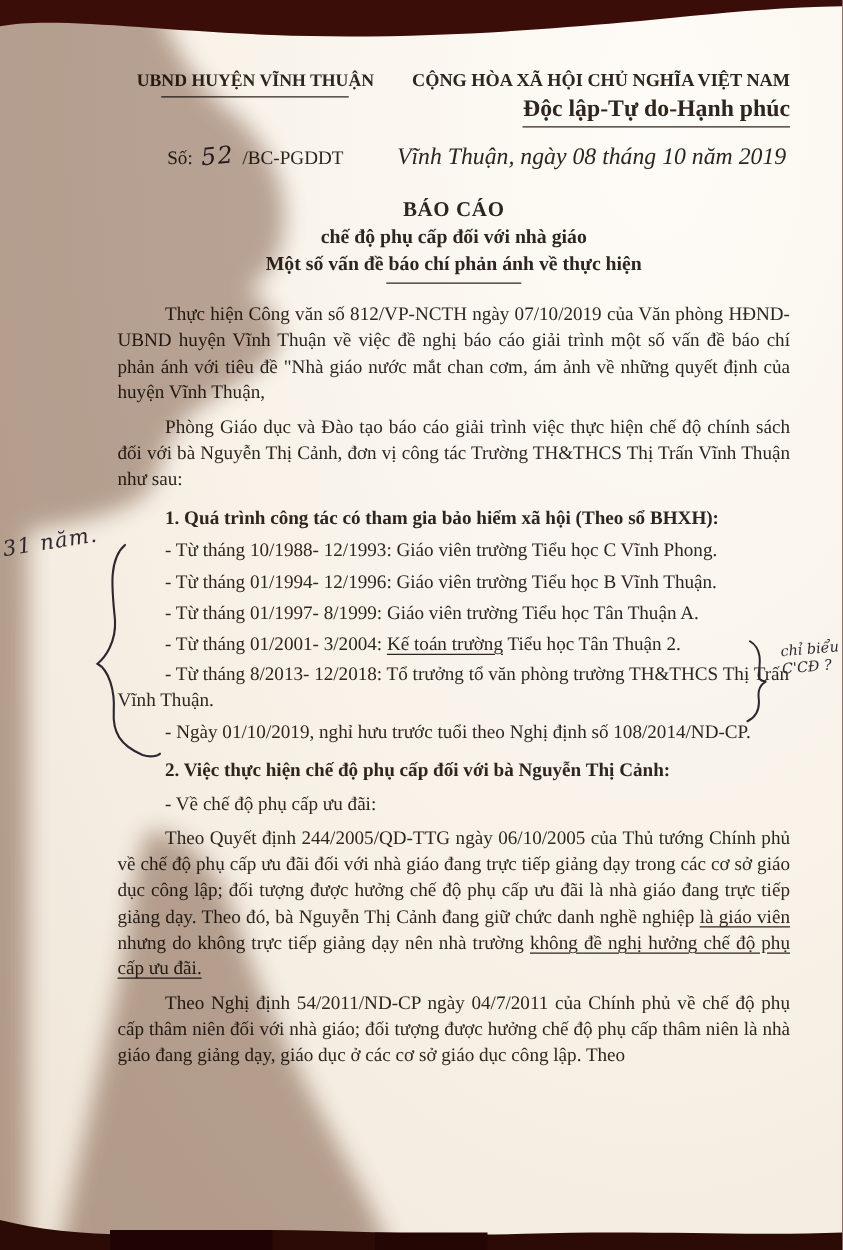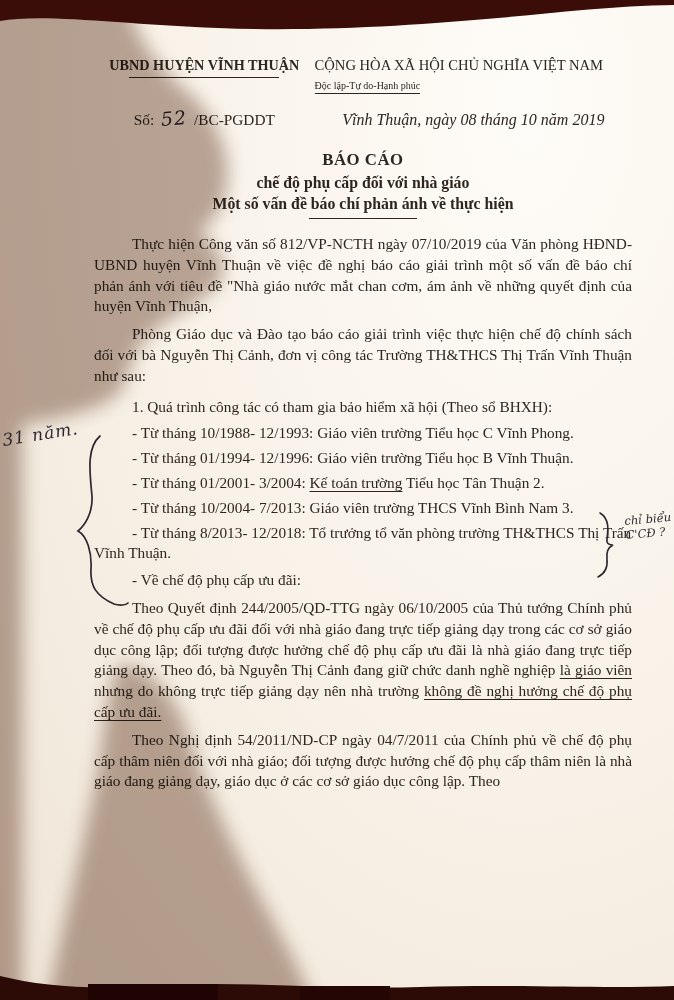--- a/index.html
+++ b/index.html
@@ -19,36 +19,36 @@
   
   .shadow-overlay{position:absolute;left:0;top:0;z-index:4;mix-blend-mode:multiply;pointer-events:none;}
   
   .doc{
     position:absolute;left:16px;top:0;width:674px;height:884px;z-index:2;
     box-sizing:border-box;padding:56px 58px 0 78px;
     color:#2e261e;font-size:15.3px;line-height:1.36;
   }
   .hdr{display:flex;width:100%;}
   .hdr-left{width:41%;text-align:center;font-weight:bold;font-size:14.2px;line-height:1.32;}
-  .hdr-right{width:59%;text-align:left;font-weight:normal;font-size:14.6px;line-height:1.32;}
+  .hdr-right{width:59%;text-align:right;font-weight:bold;font-size:14.6px;line-height:1.32;}
   .rule-under{display:block;height:0;border-bottom:1.5px solid #2e261e;margin:2px auto 0;}
   .rule-left{width:150px;}
-  .motto{display:inline-block;border-bottom:1.5px solid #2e261e;padding-bottom:1px;font-size:10px;}
+  .motto{display:inline-block;border-bottom:1.5px solid #2e261e;padding-bottom:1px;font-size:19px;}
   .so-row{display:flex;margin-top:11px;align-items:baseline;}
   .so-left{width:41%;text-align:center;font-size:15.3px;}
-  .so-right{width:59%;text-align:center;font-style:italic;font-size:16px;}
+  .so-right{width:59%;text-align:center;font-style:italic;font-size:19px;}
   .hand{font-family:"DejaVu Serif", serif;font-style:italic;color:#2c2730;}
   .hand-num{display:inline-block;font-size:19px;transform:rotate(-5deg);letter-spacing:1px;margin:0 3px;}
   .title{ text-align:center;margin-top:17px;font-weight:bold;line-height:1.38;}
   .title .t1{font-size:16.8px;letter-spacing:.5px;}
   .title .t2{font-size:15.8px;}
   .rule-title{width:108px;border-bottom:1.6px solid #2e261e;height:0;margin:3px auto 0;}
   p{margin:7px 0;text-align:justify;text-indent:38px;}
   .list-item{margin:4px 0;text-indent:38px;text-align:left;}
-  .heading{font-weight:normal;margin:10px 0 6px;text-indent:38px;}
+  .heading{font-weight:bold;margin:10px 0 6px;text-indent:38px;}
   .sub{margin:6px 0;text-indent:38px;}
   .u{text-decoration:underline;text-decoration-thickness:1.3px;text-underline-offset:2.5px;}
   
   .annot{position:absolute;z-index:5;pointer-events:none;}
   .margin-note{left:2px;top:424px;font-size:17px;transform:rotate(-9deg);letter-spacing:1px;}
   .side-note{right:2px;top:512px;font-size:11.5px;line-height:1.25;transform:rotate(-5deg);white-space:nowrap;}
   .brace-svg{position:absolute;z-index:5;pointer-events:none;}
 </style>
 </head>
 <body>
@@ -84,24 +84,26 @@
     <div class="rule-title"></div>
   </div>
 
   <p style="margin-top:15px">Thực hiện Công văn số 812/VP-NCTH ngày 07/10/2019 của Văn phòng HĐND-UBND huyện Vĩnh Thuận về việc đề nghị báo cáo giải trình một số vấn đề báo chí phản ánh với tiêu đề "Nhà giáo nước mắt chan cơm, ám ảnh về những quyết định của huyện Vĩnh Thuận,</p>
   <p>Phòng Giáo dục và Đào tạo báo cáo giải trình việc thực hiện chế độ chính sách đối với bà Nguyễn Thị Cảnh, đơn vị công tác Trường TH&amp;THCS Thị Trấn Vĩnh Thuận như sau:</p>
 
   <div class="heading">1. Quá trình công tác có tham gia bảo hiểm xã hội (Theo sổ BHXH):</div>
 
   <div class="list-item"><span>- Từ tháng 10/1988- 12/1993: Giáo viên trường Tiểu học C Vĩnh Phong.</span><span class="u"></span><span></span></div>
   <div class="list-item"><span>- Từ tháng 01/1994- 12/1996: Giáo viên trường Tiểu học B Vĩnh Thuận.</span><span class="u"></span><span></span></div>
+  <div class="list-item"><span>- Từ tháng 01/1997- 8/1999: Giáo viên trường Tiểu học Tân Thuận A.</span><span class="u"></span><span></span></div>
   <div class="list-item"><span>- Từ tháng 01/2001- 3/2004: </span><span class="u">Kế toán trường</span><span> Tiểu học Tân Thuận 2.</span></div>
-  <div class="list-item"><span>- Từ tháng 10/2004- 7/2013: Giáo viên trường THCS Vĩnh Bình Nam 3.</span><span class="u"></span><span></span></div>
   <div class="list-item"><span>- Từ tháng 8/2013- 12/2018: Tổ trưởng tổ văn phòng trường TH&amp;THCS Thị Trấn Vĩnh Thuận.</span><span class="u"></span><span></span></div>
+  <div class="list-item"><span>- Ngày 01/10/2019, nghỉ hưu trước tuổi theo Nghị định số 108/2014/ND-CP.</span><span class="u"></span><span></span></div>
 
+  <div class="heading">2. Việc thực hiện chế độ phụ cấp đối với bà Nguyễn Thị Cảnh:</div>
   <div class="sub">- Về chế độ phụ cấp ưu đãi:</div>
   <p><span>Theo Quyết định 244/2005/QD-TTG ngày 06/10/2005 của Thủ tướng Chính phủ về chế độ phụ cấp ưu đãi đối với nhà giáo đang trực tiếp giảng dạy trong các cơ sở giáo dục công lập; đối tượng được hưởng chế độ phụ cấp ưu đãi là nhà giáo đang trực tiếp giảng dạy. Theo đó, bà Nguyễn Thị Cảnh đang giữ chức danh nghề nghiệp </span><span class="u">là giáo viên</span><span> nhưng do không trực tiếp giảng dạy nên nhà trường </span><span class="u">không đề nghị hưởng chế độ phụ cấp ưu đãi.</span></p>
   <p>Theo Nghị định 54/2011/ND-CP ngày 04/7/2011 của Chính phủ về chế độ phụ cấp thâm niên đối với nhà giáo; đối tượng được hưởng chế độ phụ cấp thâm niên là nhà giáo đang giảng dạy, giáo dục ở các cơ sở giáo dục công lập. Theo</p>
 
 </div>
 
 <div class="annot hand margin-note">31 năm.</div>
 <div class="annot hand side-note">
   <span>chỉ biểu</span><br>
   <span>C'CĐ ?</span>

